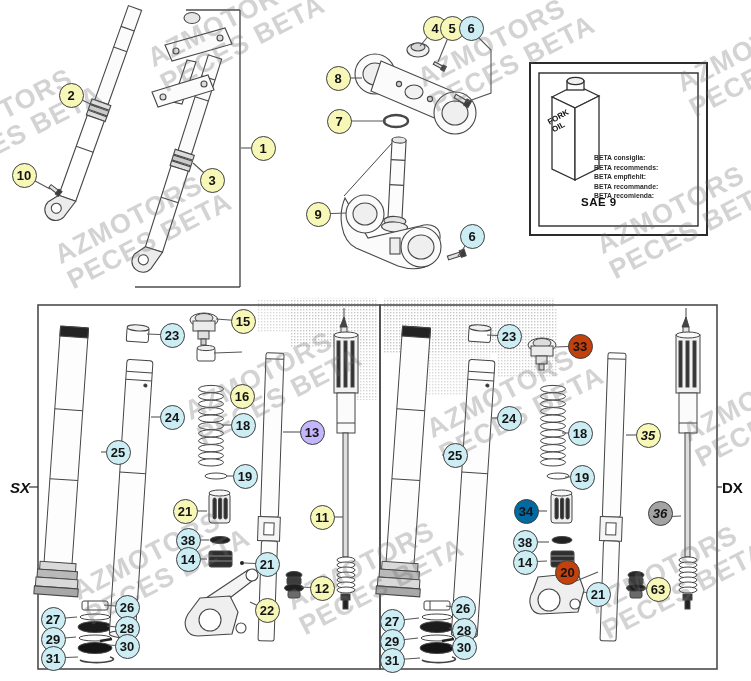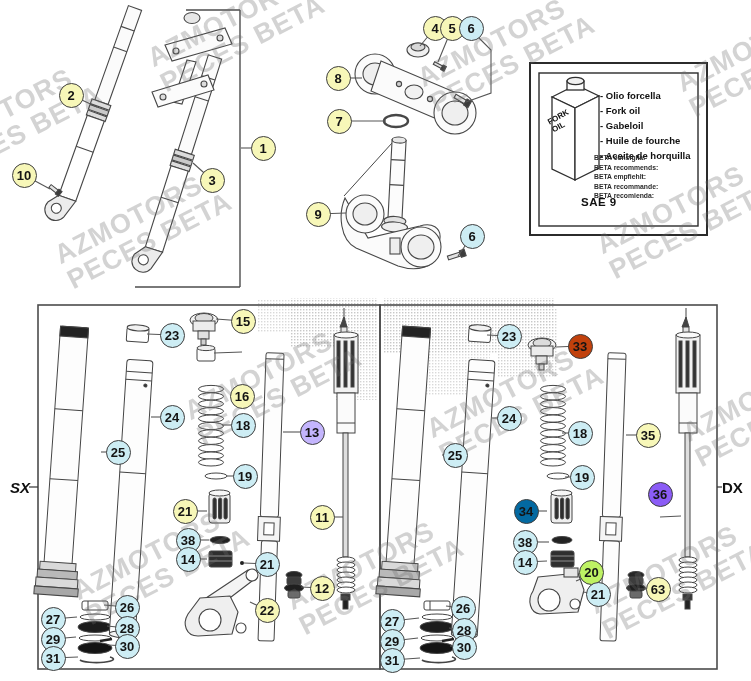--- a/index.html
+++ b/index.html
@@ -337,27 +337,20 @@
         <line x1="658" y1="589" x2="638" y2="589"></line>
         <line x1="463" y1="608" x2="446" y2="606"></line>
         <line x1="392" y1="621" x2="419" y2="618"></line>
         <line x1="464" y1="630" x2="449" y2="628"></line>
         <line x1="392" y1="641" x2="418" y2="638"></line>
         <line x1="464" y1="647" x2="450" y2="646"></line>
         <line x1="392" y1="660" x2="420" y2="658"></line>
       </g>
   </svg>
 
-  <div class="oiltext" id="oil-names">
-      <div>- Olio forcella</div>
-      <div>- Fork oil</div>
-      <div>- Gabeloil</div>
-      <div>- Huile de fourche</div>
-      <div>- Aceite de horquilla</div>
-    </div>
   <div class="oiltext" id="oil-recs">
       <div>BETA consiglia:</div>
       <div>BETA recommends:</div>
       <div>BETA empfiehlt:</div>
       <div>BETA recommande:</div>
       <div>BETA recomienda:</div>
     </div>
   <div class="oiltext" id="oil-grade">SAE 9</div>
   <div id="canister-label">
     <div>FORK</div>
@@ -445,27 +438,27 @@
     <div class="callout" style="left: 40.5px; top: 606.5px; background: rgb(205, 237, 244);">27</div>
     <div class="callout" style="left: 114.5px; top: 615.5px; background: rgb(205, 237, 244);">28</div>
     <div class="callout" style="left: 40.5px; top: 626.5px; background: rgb(205, 237, 244);">29</div>
     <div class="callout" style="left: 114.5px; top: 633.5px; background: rgb(205, 237, 244);">30</div>
     <div class="callout" style="left: 40.5px; top: 645.5px; background: rgb(205, 237, 244);">31</div>
     <div class="callout" style="left: 496.5px; top: 323.5px; background: rgb(205, 237, 244);">23</div>
     <div class="callout" style="left: 567.5px; top: 333.5px; background: #c2410c;">33</div>
     <div class="callout" style="left: 496.5px; top: 405.5px; background: rgb(205, 237, 244);">24</div>
     <div class="callout" style="left: 567.5px; top: 420.5px; background: rgb(205, 237, 244);">18</div>
     <div class="callout" style="left: 442.5px; top: 442.5px; background: rgb(205, 237, 244);">25</div>
-    <div class="callout" style="left: 635.5px; top: 422.5px; background: rgb(247, 247, 184);">35</div>
+    <div class="callout" style="left: 635.5px; top: 422.5px; background: rgb(247, 247, 184); font-style: italic;">35</div>
     <div class="callout" style="left: 569.5px; top: 464.5px; background: rgb(205, 237, 244);">19</div>
     <div class="callout" style="left: 513.5px; top: 498.5px; background: #0369a1; text-align: center;">34</div>
-    <div class="callout" style="left: 647.5px; top: 482px; background: #8b5cf6;">36</div>
+    <div class="callout" style="left: 647.5px; top: 501px; background: #a3a3a3; font-style: italic;">36</div>
     <div class="callout" style="left: 512.5px; top: 529.5px; background: rgb(205, 237, 244);">38</div>
     <div class="callout" style="left: 512.5px; top: 549.5px; background: rgb(205, 237, 244);">14</div>
-    <div class="callout" style="left: 579px; top: 559.5px; background: #bef264;">20</div>
+    <div class="callout" style="left: 555px; top: 559.5px; background: #c2410c;">20</div>
     <div class="callout" style="left: 585.5px; top: 581.5px; background: rgb(205, 237, 244);">21</div>
     <div class="callout" style="left: 645.5px; top: 576.5px; background: rgb(247, 247, 184);">63</div>
     <div class="callout" style="left: 450.5px; top: 595.5px; background: rgb(205, 237, 244);">26</div>
     <div class="callout" style="left: 379.5px; top: 608.5px; background: rgb(205, 237, 244);">27</div>
     <div class="callout" style="left: 451.5px; top: 617.5px; background: rgb(205, 237, 244);">28</div>
     <div class="callout" style="left: 379.5px; top: 628.5px; background: rgb(205, 237, 244);">29</div>
     <div class="callout" style="left: 451.5px; top: 634.5px; background: rgb(205, 237, 244);">30</div>
     <div class="callout" style="left: 379.5px; top: 647.5px; background: rgb(205, 237, 244);">31</div>
   </div>
 

